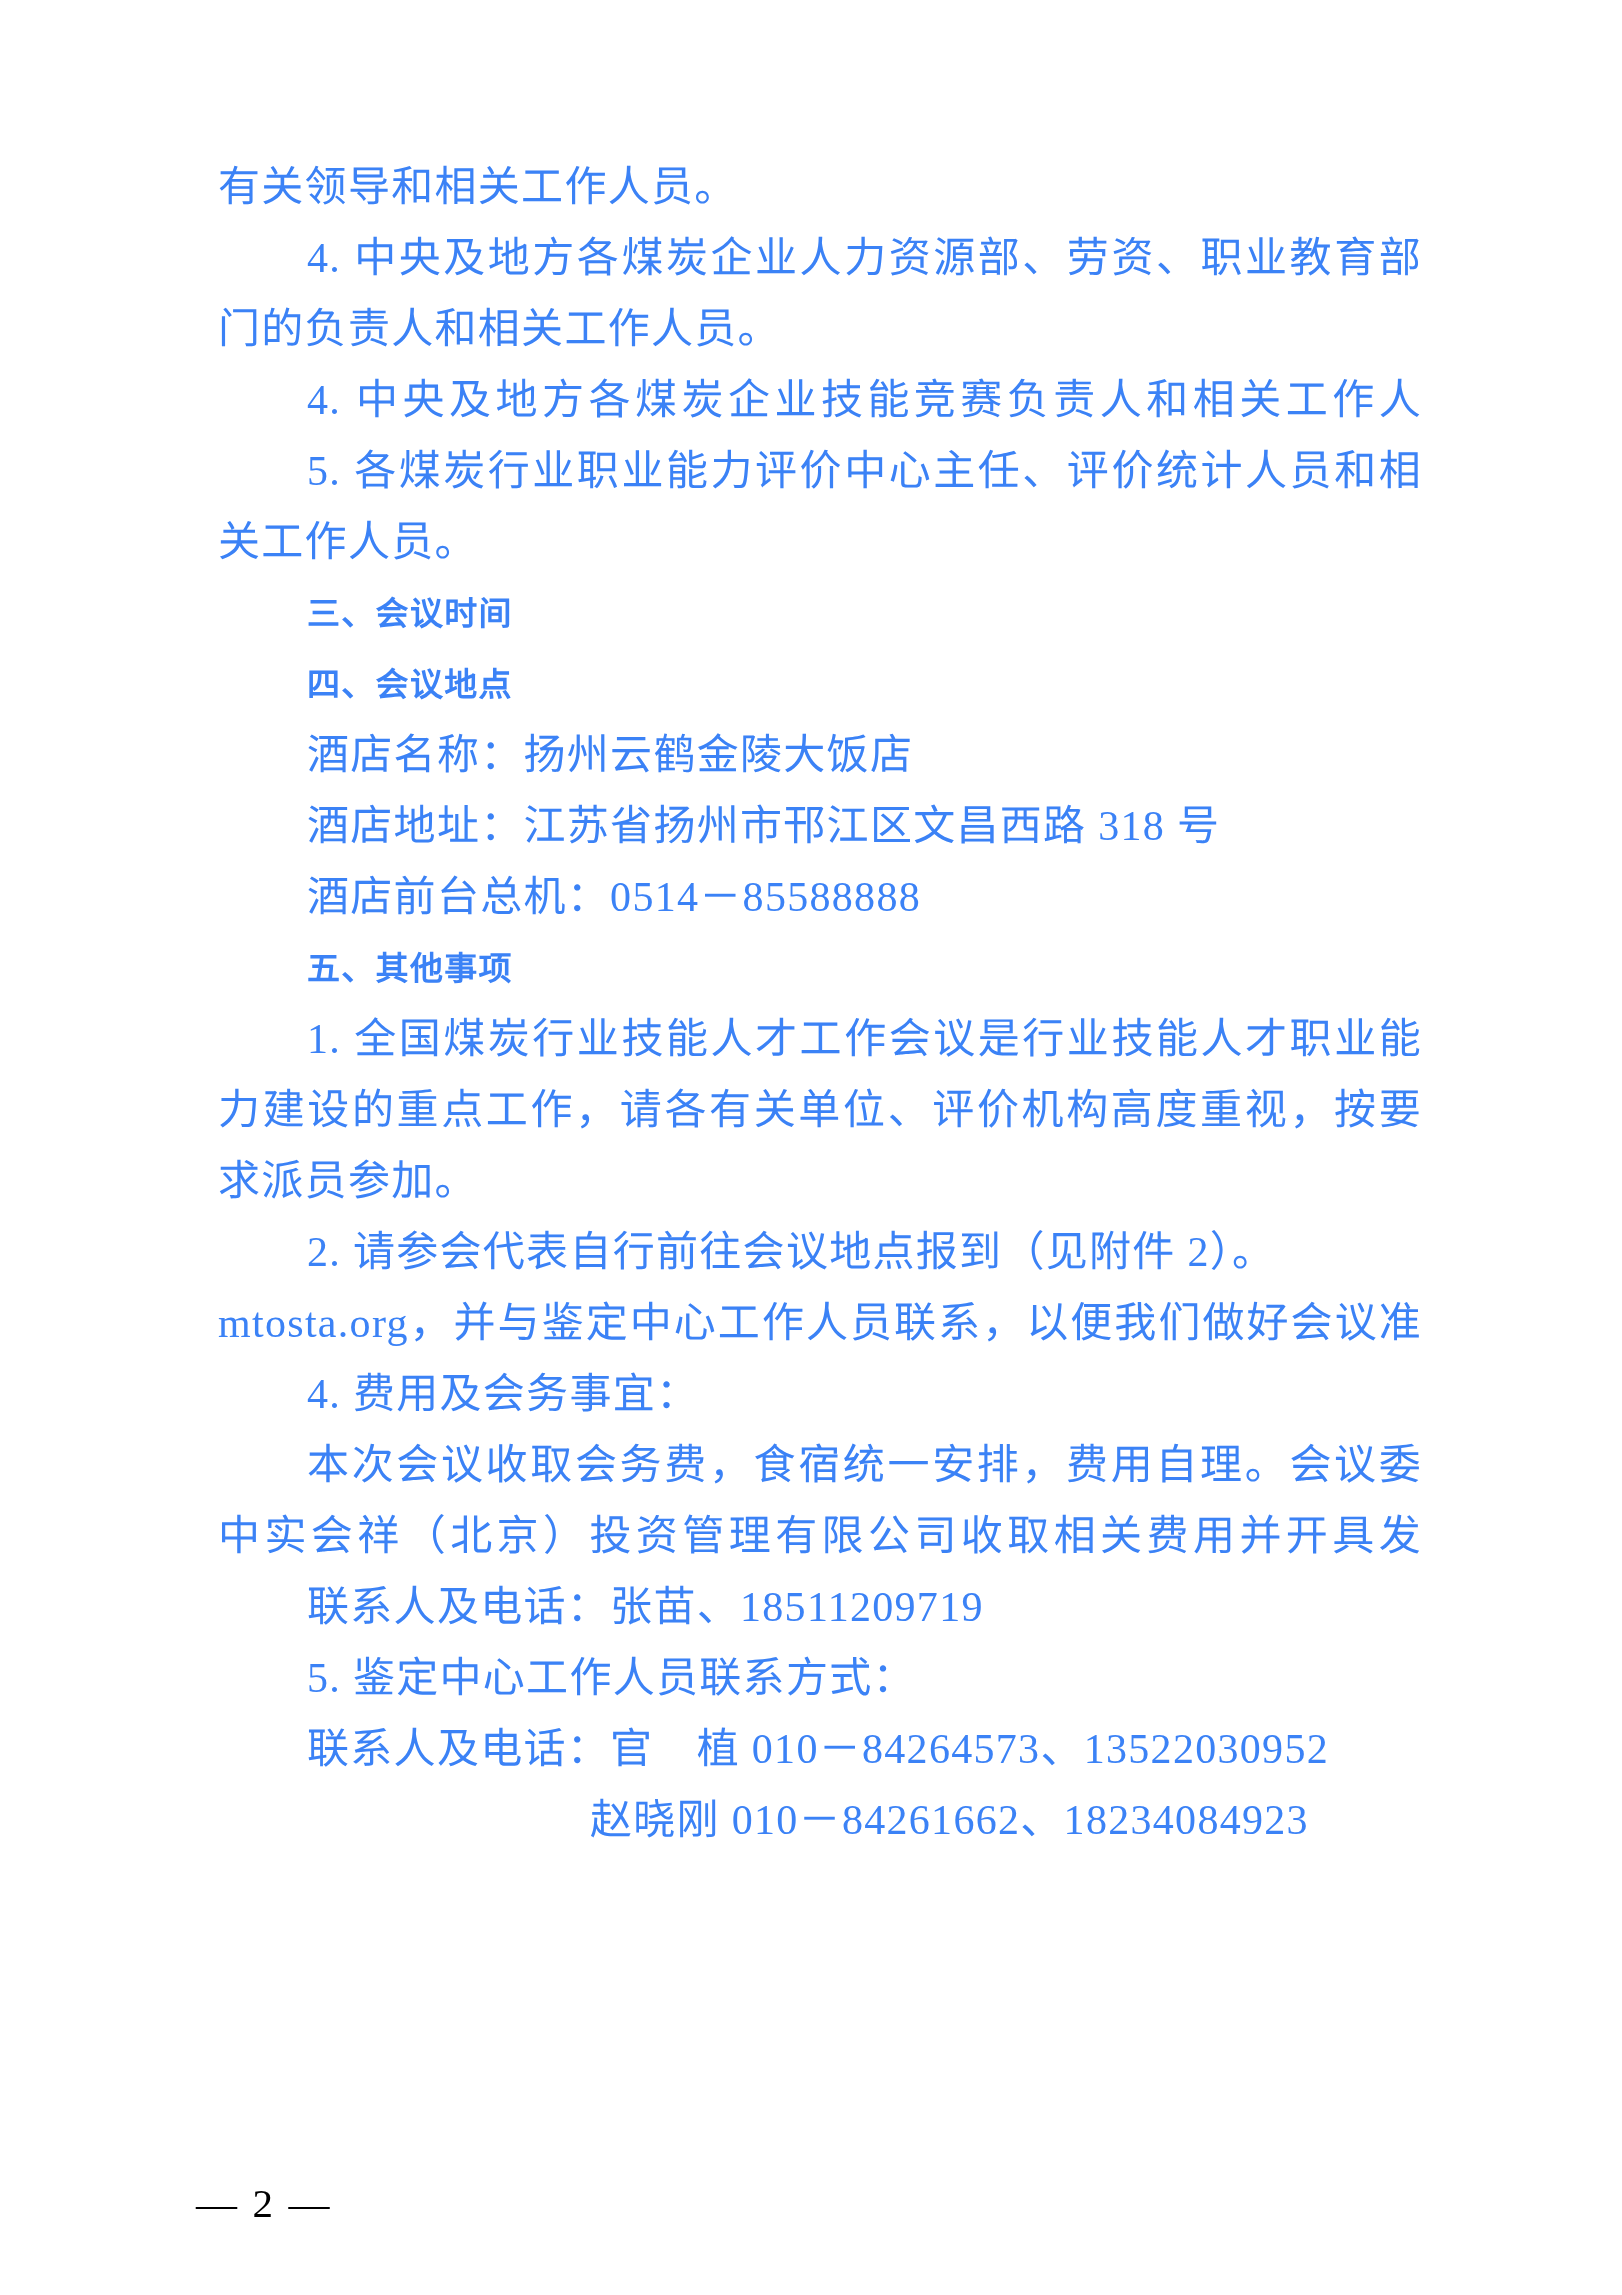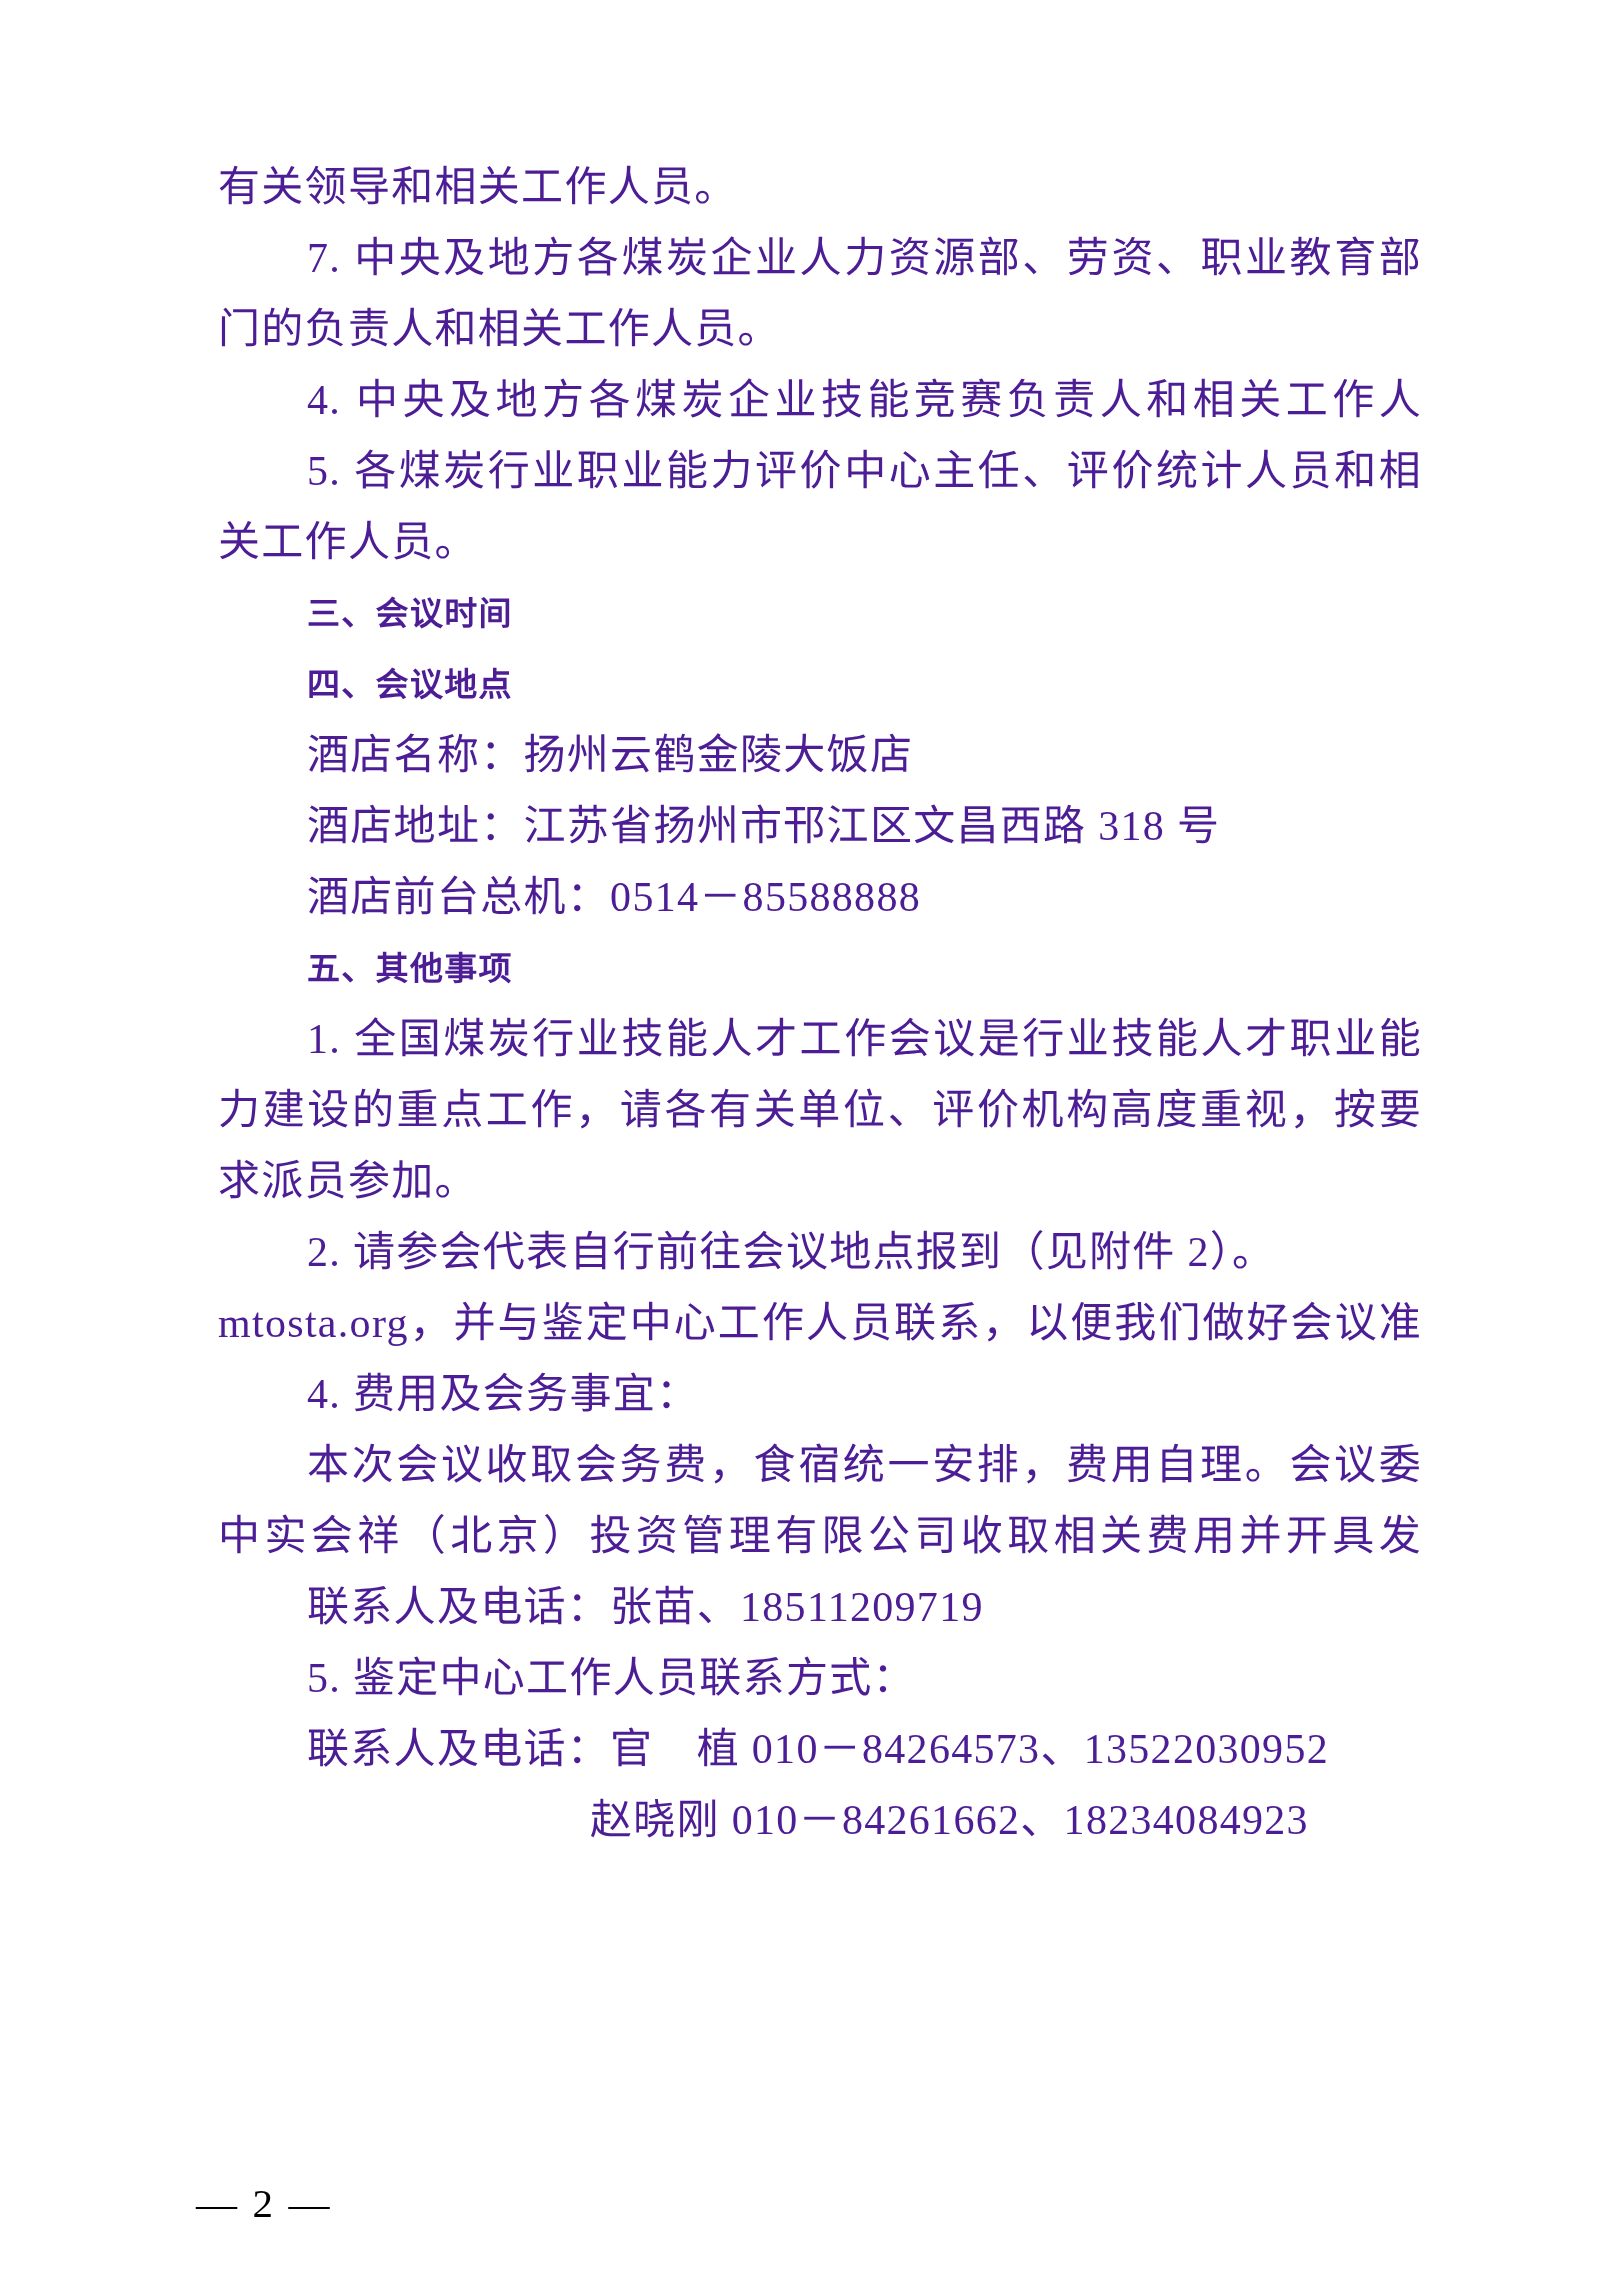--- a/index.html
+++ b/index.html
@@ -23,21 +23,21 @@
     width: 1204px;
   }
   .line {
     font-size: 42px;
     line-height: 71px;
     height: 71px;
     letter-spacing: 1.3px;
     white-space: pre;
     overflow: visible;
     text-align: left;
-    color: #4c1d95;
+    color: #3b82f6;
   }
   .line.fill {
     white-space: normal;
     text-align: justify;
     text-align-last: justify;
     overflow: hidden;
   }
   .line.indent {
     padding-left: 89px;
   }
@@ -63,21 +63,21 @@
     color: #000000;
     font-family: "Liberation Serif", "DejaVu Serif", serif;
   }
 </style>
 </head>
 <body>
 
 <div class="page">
   <div class="doc">
     <div class="line">有关领导和相关工作人员。</div>
-    <div class="line indent fill">7. 中央及地方各煤炭企业人力资源部、劳资、职业教育部</div>
+    <div class="line indent fill">4. 中央及地方各煤炭企业人力资源部、劳资、职业教育部</div>
     <div class="line">门的负责人和相关工作人员。</div>
     <div class="line indent fill">4. 中央及地方各煤炭企业技能竞赛负责人和相关工作人员。</div>
     <div class="line indent fill">5. 各煤炭行业职业能力评价中心主任、评价统计人员和相</div>
     <div class="line">关工作人员。</div>
     <div class="line indent heading">三、会议时间</div>
     <div class="line indent heading">四、会议地点</div>
     <div class="line indent">酒店名称：扬州云鹤金陵大饭店</div>
     <div class="line indent">酒店地址：江苏省扬州市邗江区文昌西路 318 号</div>
     <div class="line indent">酒店前台总机：0514－85588888</div>
     <div class="line indent heading">五、其他事项</div>

